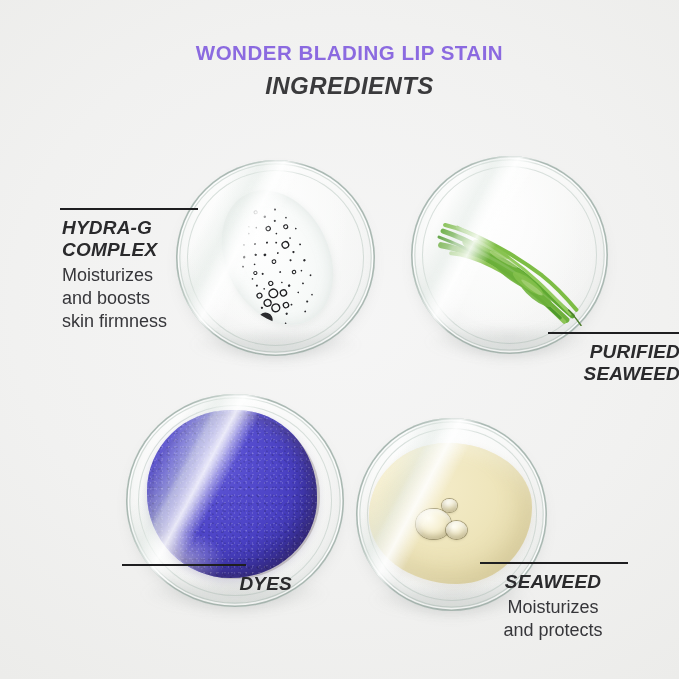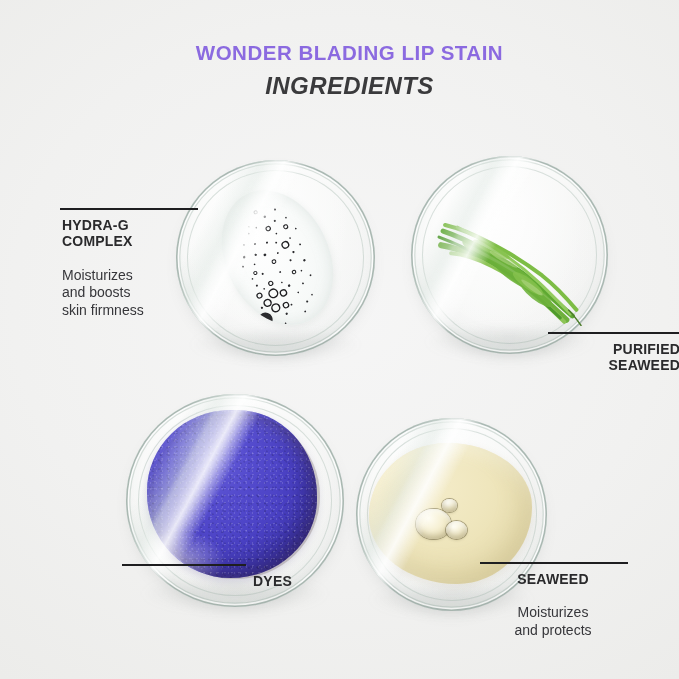--- a/index.html
+++ b/index.html
@@ -197,34 +197,35 @@
   .bubble.b2 { left: 47%; top: 55%; width: 13%; height: 13%; }
   .bubble.b3 { left: 45%; top: 40%; width: 9%;  height: 9%; }
 
   
   .callout { position: absolute; }
   .callout .rule {
     height: 0;
     border-top: 2px solid #1e1e20;
   }
   .callout .term {
-    font-size: 14px;
+    font-size: 19px;
     font-weight: bold;
+    font-style: italic;
     color: #2a2a2c;
     line-height: 1.17;
     letter-spacing: 0.2px;
     margin-top: 7px;
     white-space: pre-line;
   }
   .callout .desc {
-    font-size: 14px;
+    font-size: 18px;
     font-weight: normal;
     color: #36363a;
     line-height: 1.26;
-    margin-top: 17px;
+    margin-top: 3px;
     white-space: pre-line;
   }
 
   #callout-hydra    { left: 18px;  top: 208px; width: 185px; text-align: left; }
   #callout-hydra .rule { width: 138px; margin-left: 42px; }
   #callout-hydra .term, #callout-hydra .desc { text-align: left; padding-left: 44px; }
 
   #callout-seaweed  { left: 492px; top: 332px; width: 196px; text-align: right; }
   #callout-seaweed .rule { width: 132px; margin-left: auto; margin-right: 8px; }
   #callout-seaweed .term, #callout-seaweed .desc { text-align: right; padding-right: 8px; }

